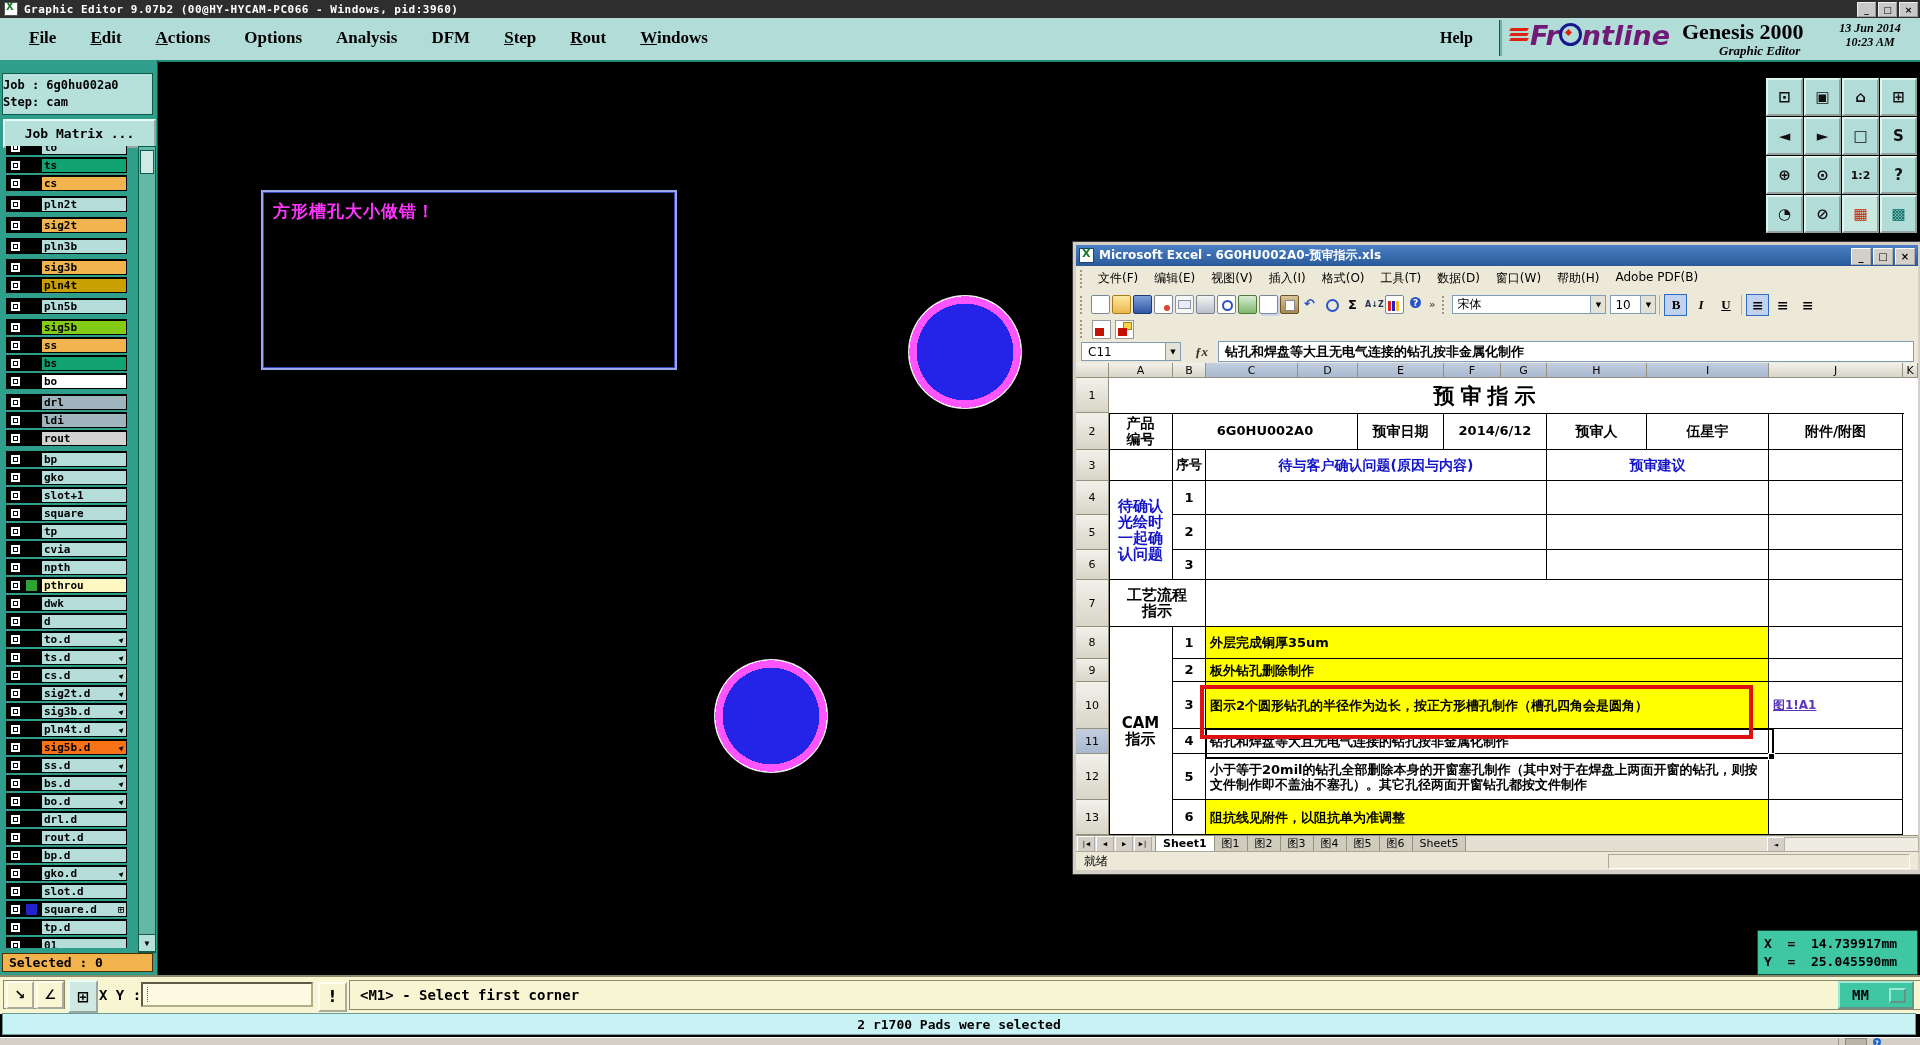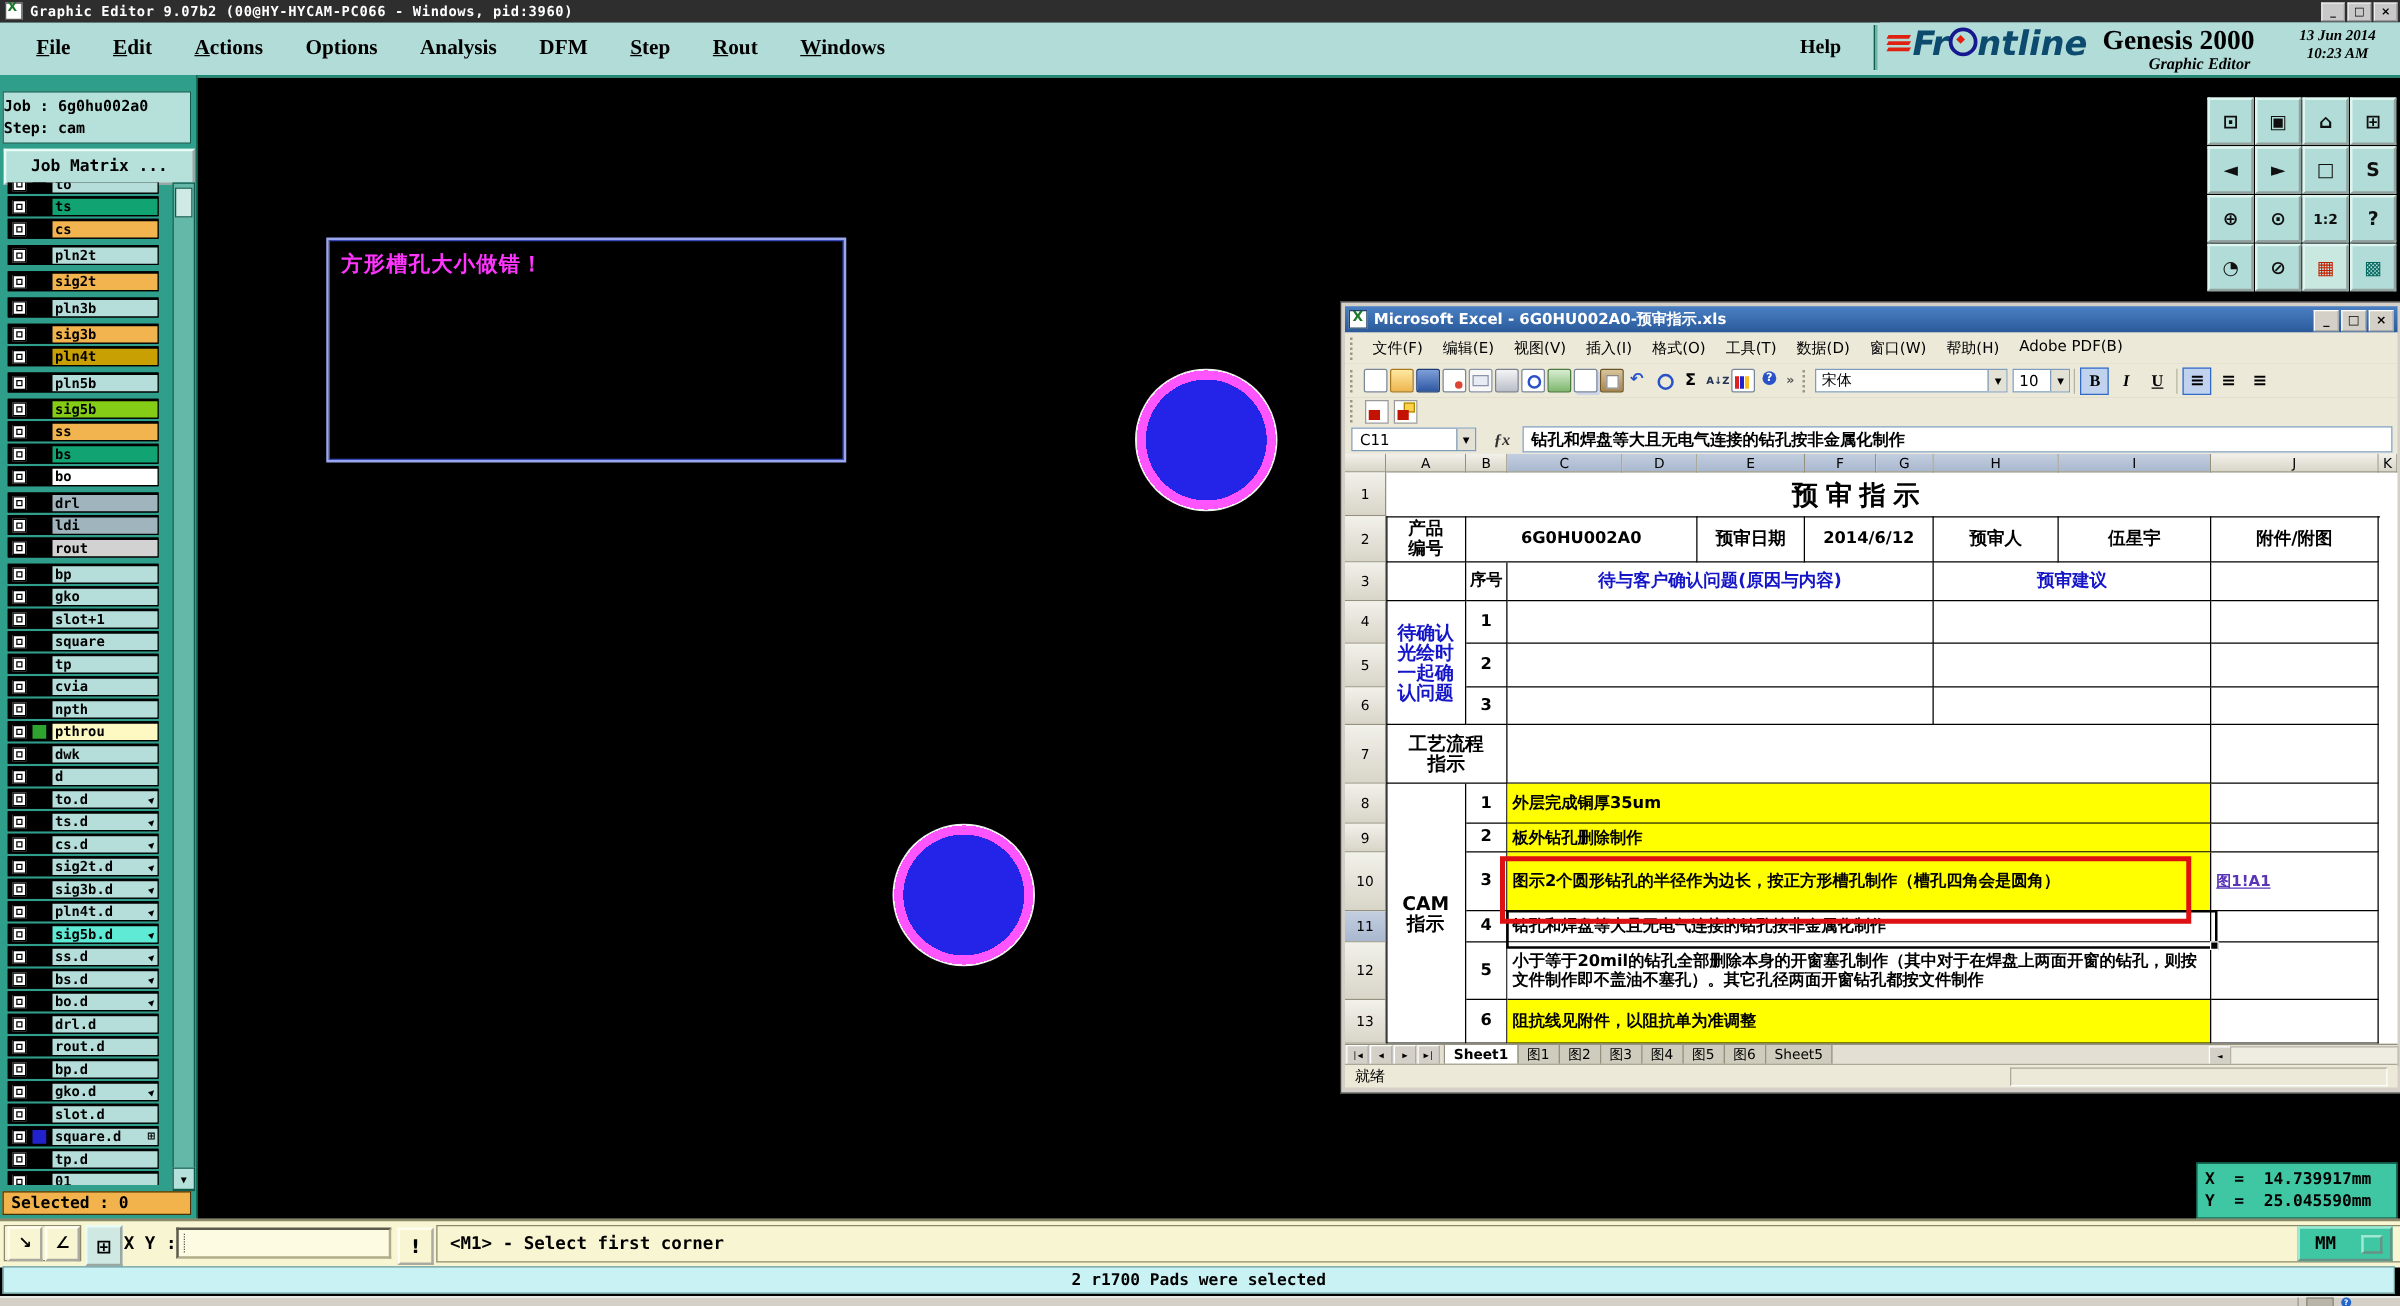--- a/index.html
+++ b/index.html
@@ -17,21 +17,21 @@
   .gm{position:absolute;left:0;top:18px;width:1920px;height:42px;background:#b2dcd8;border-bottom:2px solid #1f8a74;}
   .gm-items{position:absolute;left:12px;top:0;height:40px;display:flex;align-items:center;gap:0;}
   .gm-item{padding:0 17px;font:bold 17px "Liberation Serif",serif;color:#000;cursor:pointer;}
   .gm-item .u{text-decoration:underline;}
   .gm-help{position:absolute;left:1440px;top:0;height:40px;display:flex;align-items:center;font:bold 16px "Liberation Serif",serif;cursor:pointer;}
   .gm-sep{position:absolute;left:1499px;top:2px;width:2px;height:36px;background:#6fb3a7;border-left:1px solid #0d5c4c;}
   
   .logo{position:absolute;left:1504px;top:18px;width:416px;height:40px;background:#b2dcd8;}
   .speed{position:absolute;left:6px;top:8px;width:18px;height:20px;}
   .speed i{display:block;height:3px;margin:2px 0;background:#e02010;transform:skewX(-30deg);}
-  .fr{position:absolute;left:26px;top:2px;font:bold italic 27px "DejaVu Sans",sans-serif;color:#0c4a6e;}
+  .fr{position:absolute;left:26px;top:2px;font:bold italic 27px "DejaVu Sans",sans-serif;color:#701a75;}
   .fr .o{display:inline-block;width:17px;height:17px;border:3px solid #171790;border-radius:50%;position:relative;top:1px;}
   .fr .o i{position:absolute;left:4px;top:4px;width:5px;height:5px;background:#e02010;transform:rotate(45deg);}
   .gen{position:absolute;left:178px;top:1px;font:bold 22px "Liberation Serif",serif;color:#000;}
   .ged{position:absolute;left:215px;top:25px;font:bold italic 13px "Liberation Serif",serif;color:#000;}
   .gdate{position:absolute;left:316px;top:3px;width:100px;text-align:center;font:bold italic 12px "Liberation Serif",serif;line-height:14px;}
   
   .lp{position:absolute;left:0;top:60px;width:157px;height:915px;background:#2f9e8a;border-right:1px solid #0d5c4c;}
   .jobbox{position:absolute;left:2px;top:13px;width:151px;height:42px;background:#b6e0da;border:1px solid #0d5c4c;
           font:bold 12px "DejaVu Sans Mono",monospace;padding:3px 0;box-sizing:border-box;line-height:17px;white-space:pre;}
   .matrix{position:absolute;left:3px;top:59px;width:149px;height:25px;background:#b6e0da;border:2px outset #e4fbf6;
@@ -545,21 +545,21 @@
           <span class="lsw" style="background: rgb(0, 0, 0);"></span>
           <span class="llab" style="background: rgb(181, 222, 219);">
             <span class="nm">pln4t.d</span>
             <span class="licon arr">▶</span>
           </span>
         </div>
 
         <div class="lrow" style="margin-top: 2px;">
           <span class="lchk"></span>
           <span class="lsw" style="background: rgb(0, 0, 0);"></span>
-          <span class="llab" style="background: #5eead4;">
+          <span class="llab" style="background: #f97316;">
             <span class="nm">sig5b.d</span>
             <span class="licon arr">▶</span>
           </span>
         </div>
 
         <div class="lrow" style="margin-top: 2px;">
           <span class="lchk"></span>
           <span class="lsw" style="background: rgb(0, 0, 0);"></span>
           <span class="llab" style="background: rgb(181, 222, 219);">
             <span class="nm">ss.d</span>

